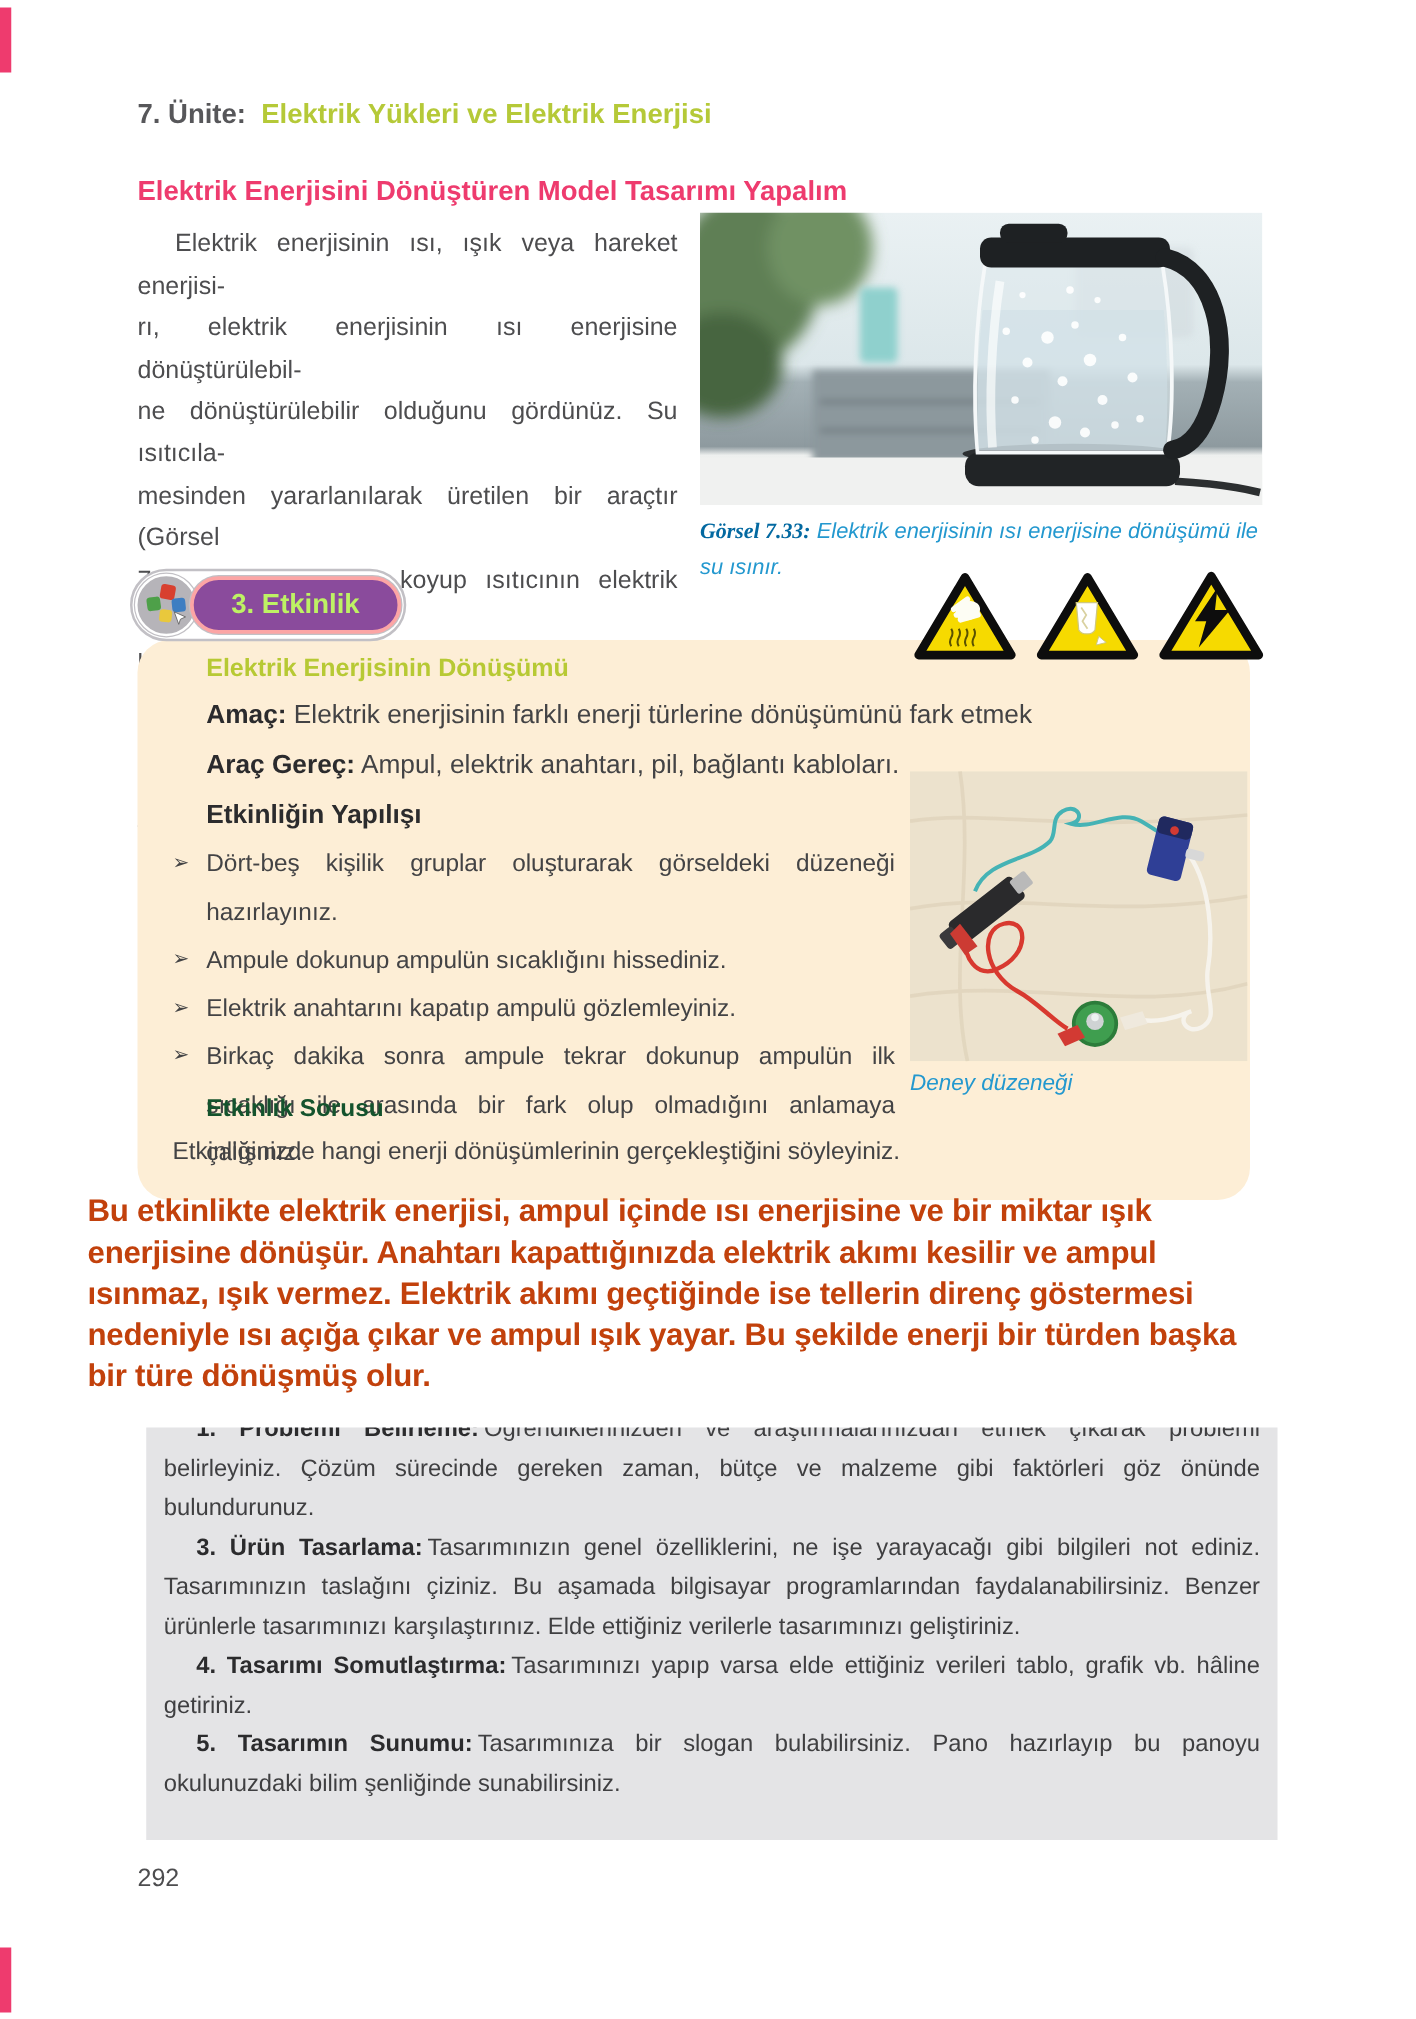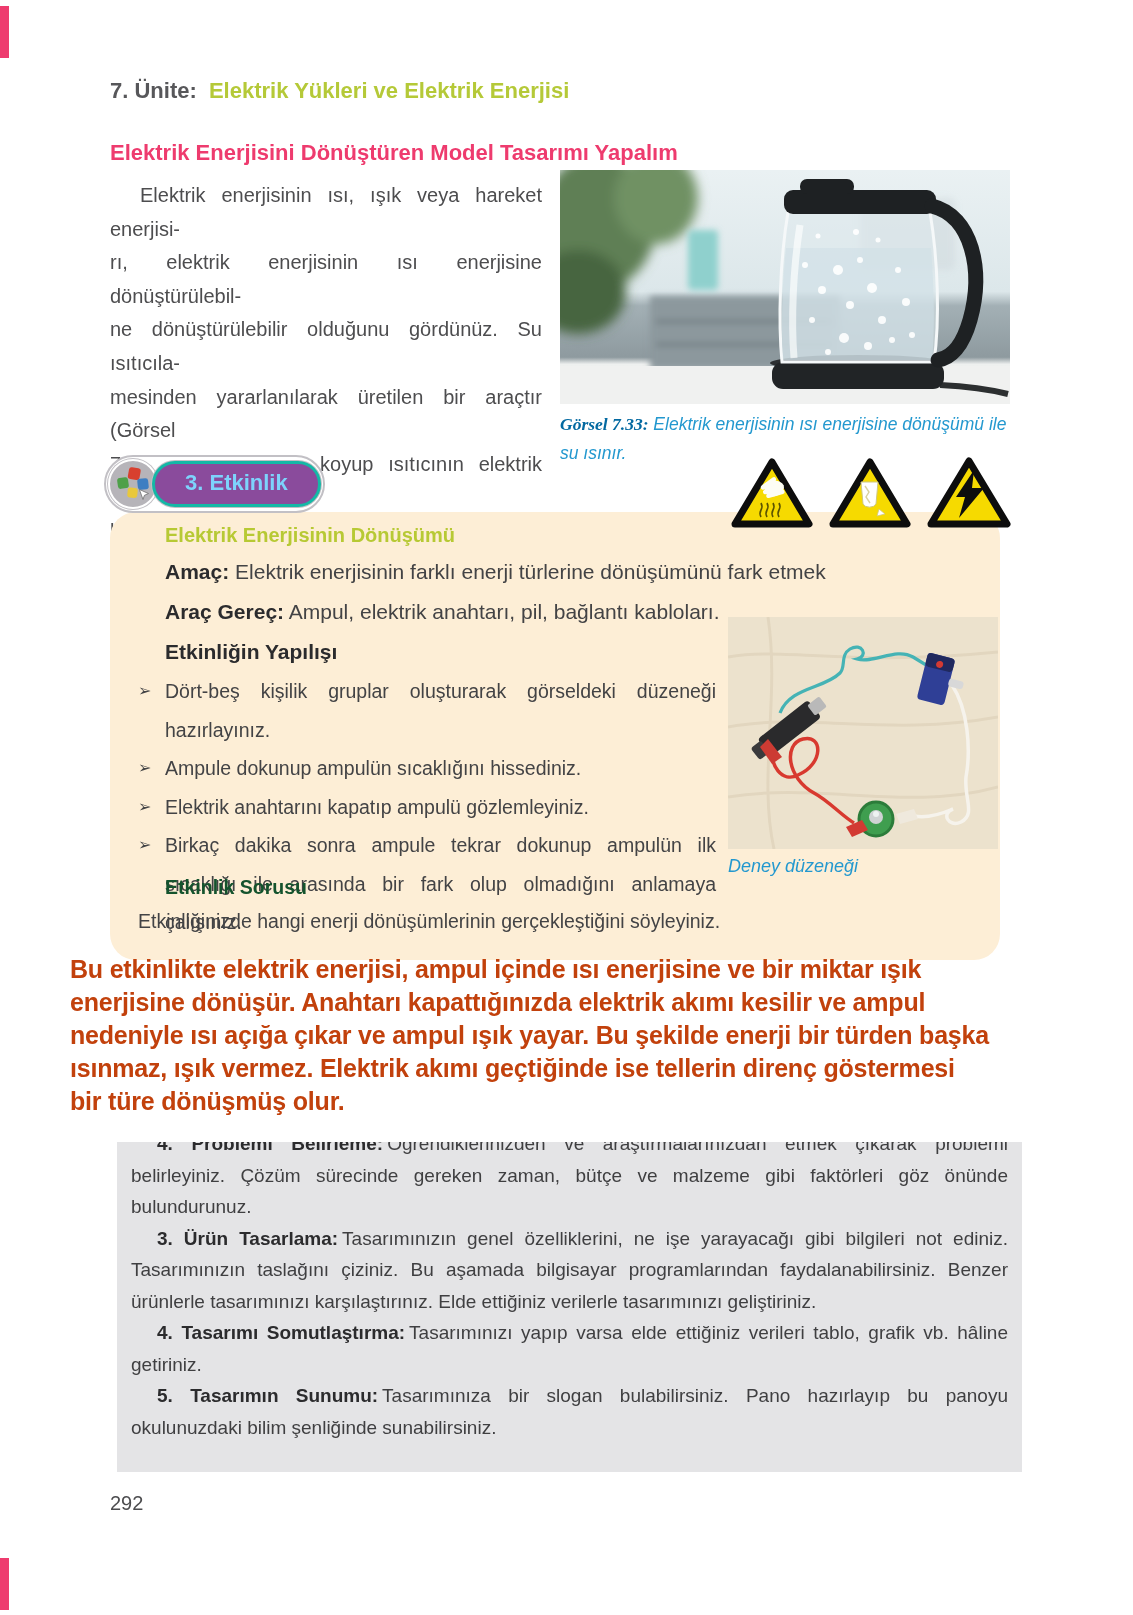--- a/index.html
+++ b/index.html
@@ -29,22 +29,22 @@
   #kettle-caption{left:560px;top:410px;width:452px;font-size:17.5px;font-style:italic;
                   line-height:29px;color:#2398cf;}
   #kettle-caption b{color:#0369a1;font-style:italic;font-family:Liberation Serif, serif;}
 
   
   #badge{left:104px;top:455px;display:flex;align-items:center;background:#ffffff;
          border:2px solid #c2c0c5;border-radius:30px;padding:2px;z-index:3;}
   #badge-circle{width:46px;height:46px;border-radius:50%;background:#b6b4b9;
                 border:2px solid #ffffff;box-shadow:0 0 0 1px #c2c0c5;
                 display:flex;align-items:center;justify-content:center;}
-  #badge-pill{margin-left:-6px;background:#8a4b9c;border:3px solid #14b8a6;
-              box-shadow:0 0 0 1px #c2c0c5;border-radius:26px;color:#7dd3fc;
+  #badge-pill{margin-left:-6px;background:#8a4b9c;border:3px solid #fca5a5;
+              box-shadow:0 0 0 1px #c2c0c5;border-radius:26px;color:#bef264;
               font-weight:bold;font-size:22px;padding:6px 30px 8px 30px;white-space:nowrap;}
 
   
   #warnings{left:731px;top:456px;display:flex;gap:16px;z-index:3;}
 
   
   #activity-box{left:110px;top:512px;width:890px;height:448px;background:#fdeed6;border-radius:26px;z-index:1;}
   #activity-title{left:165px;top:524px;font-size:20px;font-weight:bold;color:#b7c934;white-space:nowrap;}
   .box-line{position:absolute;left:165px;font-size:21px;color:#434345;white-space:nowrap;z-index:2;}
   .box-line b{color:#2b2b2d;}
@@ -280,28 +280,28 @@
       <circle cx="148" cy="197" r="3" fill="#eef2f2"></circle>
       <path d="M118,210 l16,-7 6,10 -16,7 z" fill="#d23a33"></path>
       <path d="M168,197 l18,-5 4,10 -18,5 z" fill="#efe9dd"></path>
     </svg>
   </div>
   <div id="circuit-caption">Deney düzeneği</div>
 
   <div id="answer" class="abs">
     <div>Bu etkinlikte elektrik enerjisi, ampul içinde ısı enerjisine ve bir miktar ışık</div>
     <div>enerjisine dönüşür. Anahtarı kapattığınızda elektrik akımı kesilir ve ampul</div>
+    <div>ısınmaz, ışık vermez. Elektrik akımı geçtiğinde ise tellerin direnç göstermesi</div>
     <div>nedeniyle ısı açığa çıkar ve ampul ışık yayar. Bu şekilde enerji bir türden başka</div>
-    <div>ısınmaz, ışık vermez. Elektrik akımı geçtiğinde ise tellerin direnç göstermesi</div>
     <div>bir türe dönüşmüş olur.</div>
   </div>
 
   <div id="design-box" class="abs">
     <p>
-      <b>4. Problemi Belirleme:</b><span>Öğrendiklerinizden ve araştırmalarınızdan etmek çıkarak problemi belirleyiniz. Çözüm sürecinde gereken zaman, bütçe ve malzeme gibi faktörleri göz önünde bulundurunuz.</span>
+      <b>1. Problemi Belirleme:</b><span>Öğrendiklerinizden ve araştırmalarınızdan etmek çıkarak problemi belirleyiniz. Çözüm sürecinde gereken zaman, bütçe ve malzeme gibi faktörleri göz önünde bulundurunuz.</span>
     </p>
     <p>
       <b>3. Ürün Tasarlama:</b><span>Tasarımınızın genel özelliklerini, ne işe yarayacağı gibi bilgileri not ediniz. Tasarımınızın taslağını çiziniz. Bu aşamada bilgisayar programlarından faydalanabilirsiniz. Benzer ürünlerle tasarımınızı karşılaştırınız. Elde ettiğiniz verilerle tasarımınızı geliştiriniz.</span>
     </p>
     <p>
       <b>4. Tasarımı Somutlaştırma:</b><span>Tasarımınızı yapıp varsa elde ettiğiniz verileri tablo, grafik vb. hâline getiriniz.</span>
     </p>
     <p>
       <b>5. Tasarımın Sunumu:</b><span>Tasarımınıza bir slogan bulabilirsiniz. Pano hazırlayıp bu panoyu okulunuzdaki bilim şenliğinde sunabilirsiniz.</span>
     </p>

